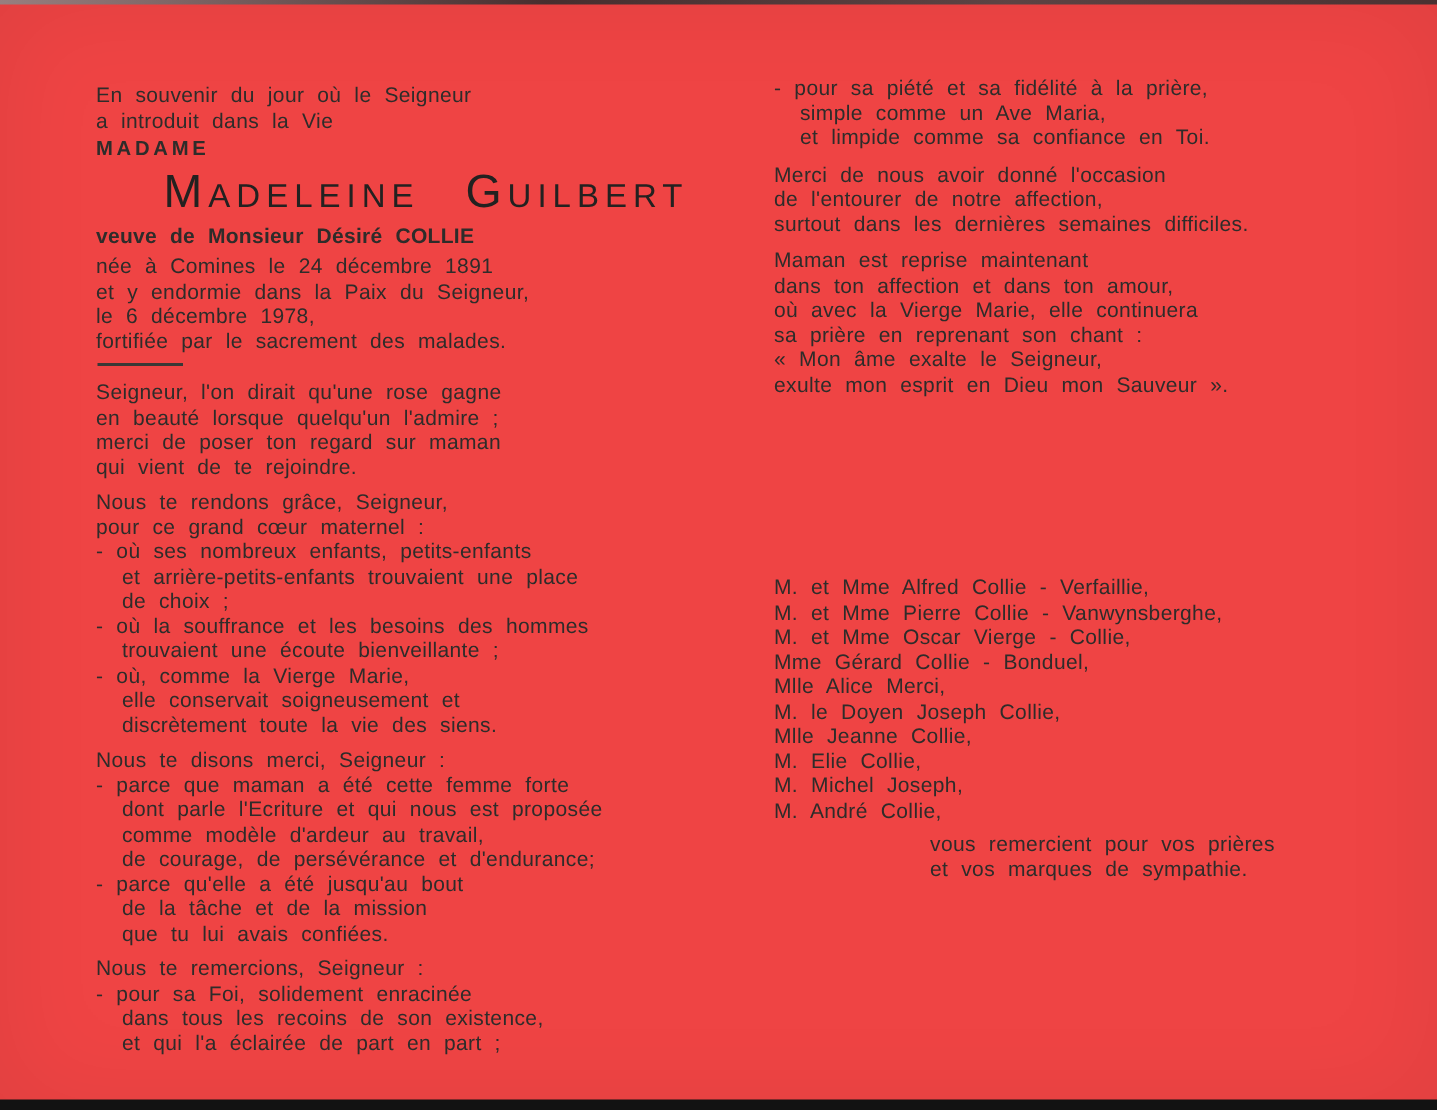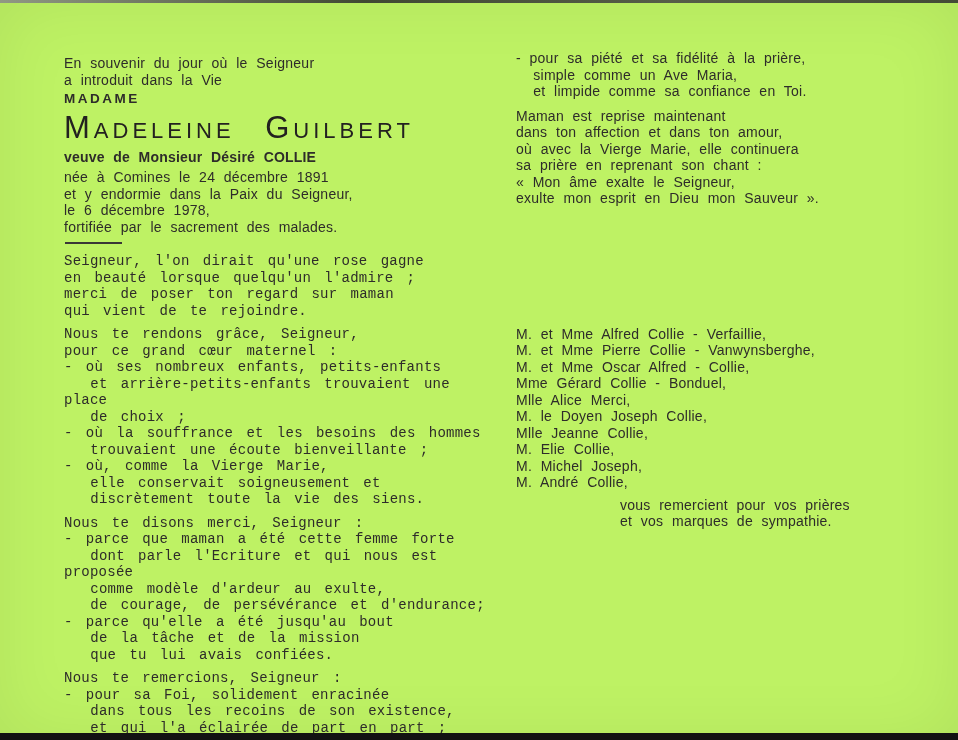--- a/index.html
+++ b/index.html
@@ -4,21 +4,21 @@
 <style>
   html, body { margin: 0; padding: 0; }
   body {
     font-family: "Liberation Sans", "DejaVu Sans", sans-serif;
     background: #888;
   }
   .card {
     position: relative;
     width: 958px;
     height: 740px;
-    background: #bef264;
+    background: #ef4444;
     box-shadow: inset 0 0 70px rgba(0,0,0,0.07);
     overflow: hidden;
     color: #2e2c2a;
   }
   .edge-top {
     position: absolute; top: 0; left: 0;
     width: 100%; height: 3px;
     background: linear-gradient(90deg, #8a8a8a, #2b2b2b 38%, #444 70%, #2f2f2f);
     opacity: 0.85;
   }
@@ -31,36 +31,37 @@
     position: absolute;
     font-size: 14px;
     line-height: 16.5px;
     letter-spacing: 0.25px;
     word-spacing: 4.5px;
   }
   .col-left  { left: 64px; top: 55px; width: 440px; }
   .col-right { left: 516px; top: 50px; width: 410px; }
   .lines { white-space: pre-wrap; }
   .par { margin: 0 0 8px 0; }
-  .col-left .par { margin-bottom: 7px; font-family: Liberation Mono, monospace; }
+  .col-left .par { margin-bottom: 7px; }
   .intro-text { margin-bottom: 3px; }
   .madame {
     letter-spacing: 2.5px;
     font-size: 13.5px;
     margin-bottom: 2px;
     font-weight: bold;
   }
   .deceased-name {
     font-variant: small-caps;
     font-size: 31px;
     line-height: 36px;
     letter-spacing: 4px;
     word-spacing: 18px;
     margin: 2px 0 3px 0;
     color: #232120;
+    text-align: center;
   }
   .widow-line {
     font-weight: bold;
     font-size: 14px;
     margin-bottom: 4px;
     letter-spacing: 0.2px;
   }
   .biography { margin-bottom: 7px; }
   .divider-rule {
     width: 57px;
@@ -102,46 +103,49 @@
   et arrière-petits-enfants trouvaient une place
   de choix ;
 - où la souffrance et les besoins des hommes
   trouvaient une écoute bienveillante ;
 - où, comme la Vierge Marie,
   elle conservait soigneusement et
   discrètement toute la vie des siens.</div>
     <div class="par lines">Nous te disons merci, Seigneur :
 - parce que maman a été cette femme forte
   dont parle l'Ecriture et qui nous est proposée
-  comme modèle d'ardeur au exulte,
+  comme modèle d'ardeur au travail,
   de courage, de persévérance et d'endurance;
 - parce qu'elle a été jusqu'au bout
   de la tâche et de la mission
   que tu lui avais confiées.</div>
     <div class="par lines">Nous te remercions, Seigneur :
 - pour sa Foi, solidement enracinée
   dans tous les recoins de son existence,
   et qui l'a éclairée de part en part ;</div>
   </div>
 
   <div class="col col-right">
     <div class="par lines">- pour sa piété et sa fidélité à la prière,
   simple comme un Ave Maria,
   et limpide comme sa confiance en Toi.</div>
+    <div class="par lines">Merci de nous avoir donné l'occasion
+de l'entourer de notre affection,
+surtout dans les dernières semaines difficiles.</div>
     <div class="par lines">Maman est reprise maintenant
 dans ton affection et dans ton amour,
 où avec la Vierge Marie, elle continuera
 sa prière en reprenant son chant :
 « Mon âme exalte le Seigneur,
 exulte mon esprit en Dieu mon Sauveur ».</div>
 
     <div class="family-list">
       <div class="family-member-line">M. et Mme Alfred Collie - Verfaillie,</div>
       <div class="family-member-line">M. et Mme Pierre Collie - Vanwynsberghe,</div>
-      <div class="family-member-line">M. et Mme Oscar Alfred - Collie,</div>
+      <div class="family-member-line">M. et Mme Oscar Vierge - Collie,</div>
       <div class="family-member-line">Mme Gérard Collie - Bonduel,</div>
       <div class="family-member-line">Mlle Alice Merci,</div>
       <div class="family-member-line">M. le Doyen Joseph Collie,</div>
       <div class="family-member-line">Mlle Jeanne Collie,</div>
       <div class="family-member-line">M. Elie Collie,</div>
       <div class="family-member-line">M. Michel Joseph,</div>
       <div class="family-member-line">M. André Collie,</div>
     </div>
 
     <div class="closing-thanks lines">vous remercient pour vos prières

